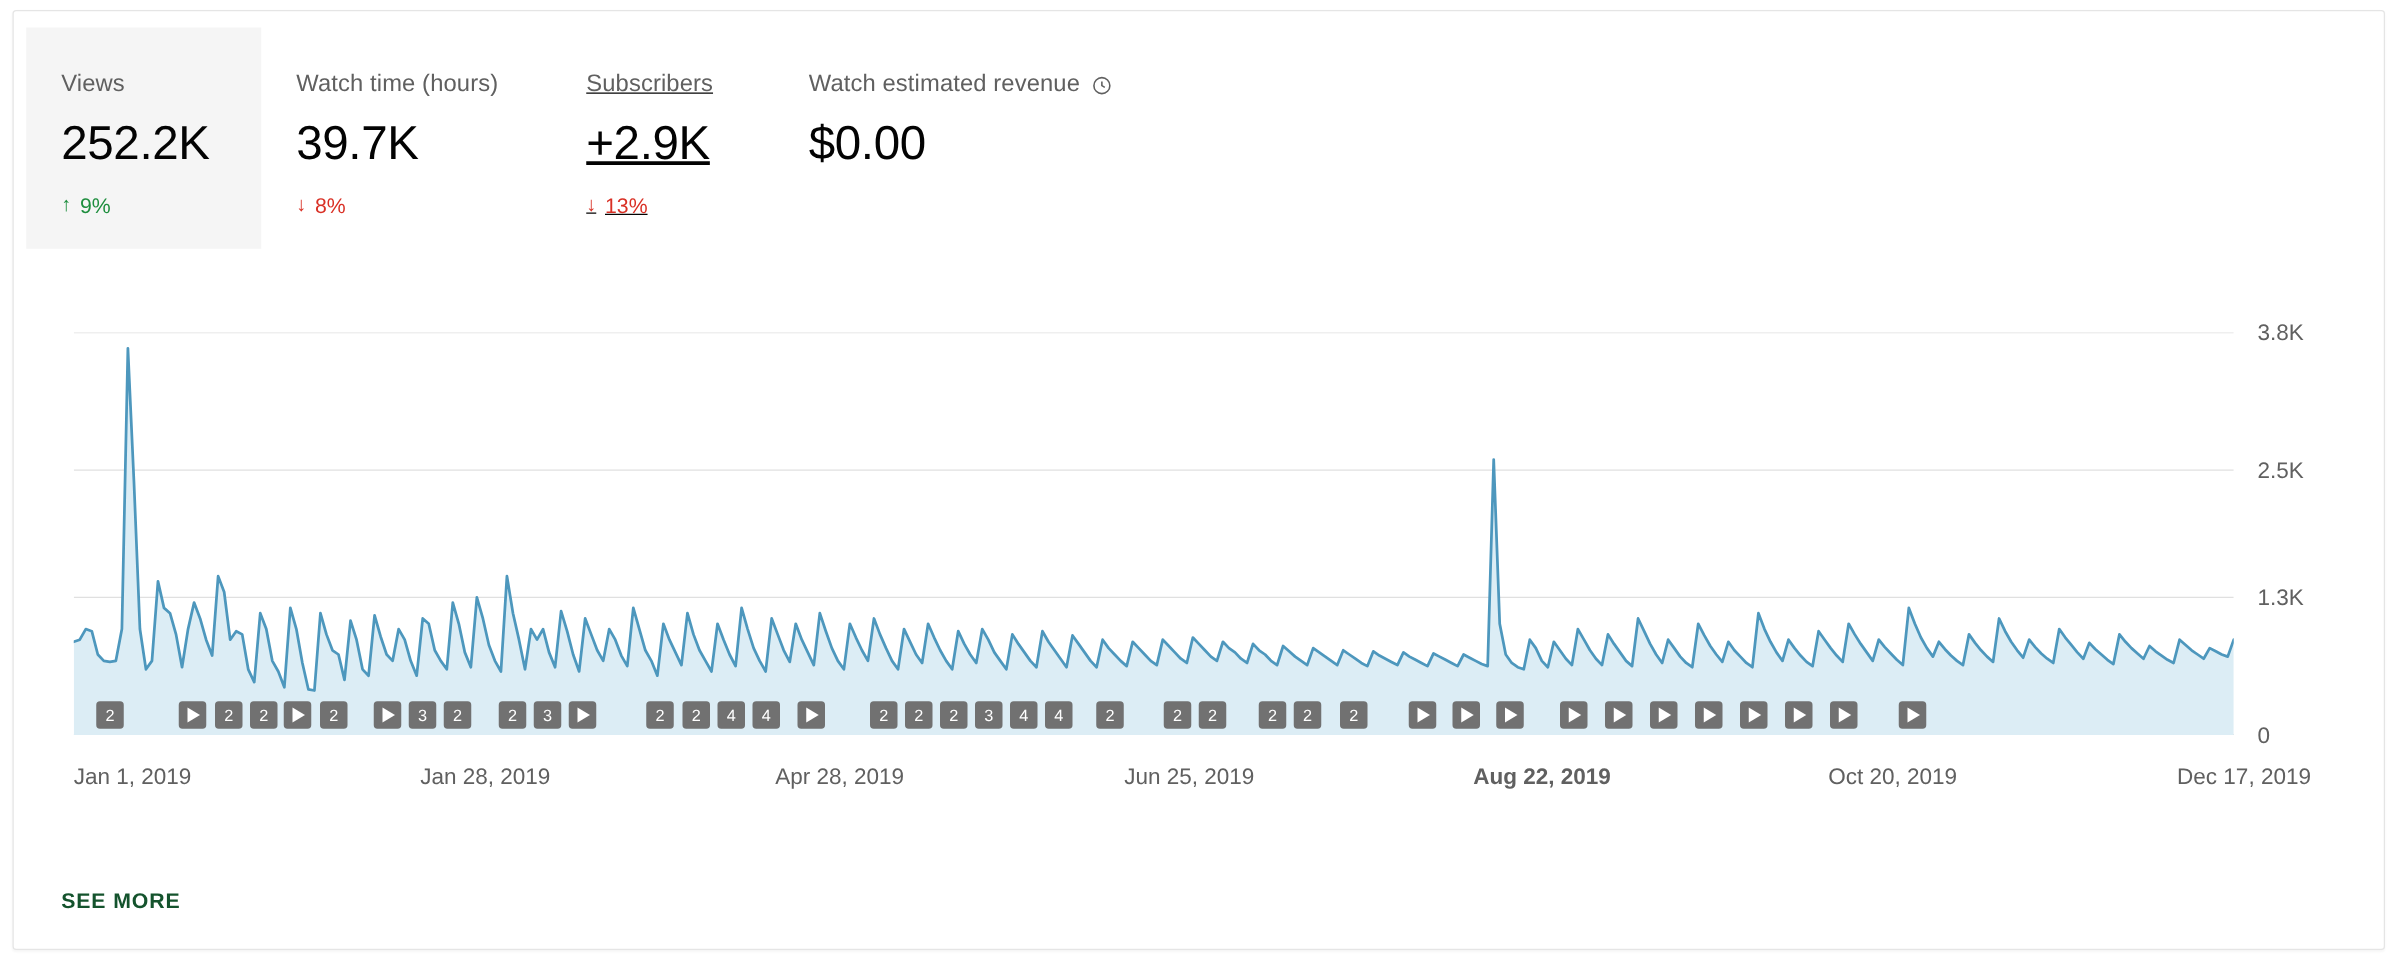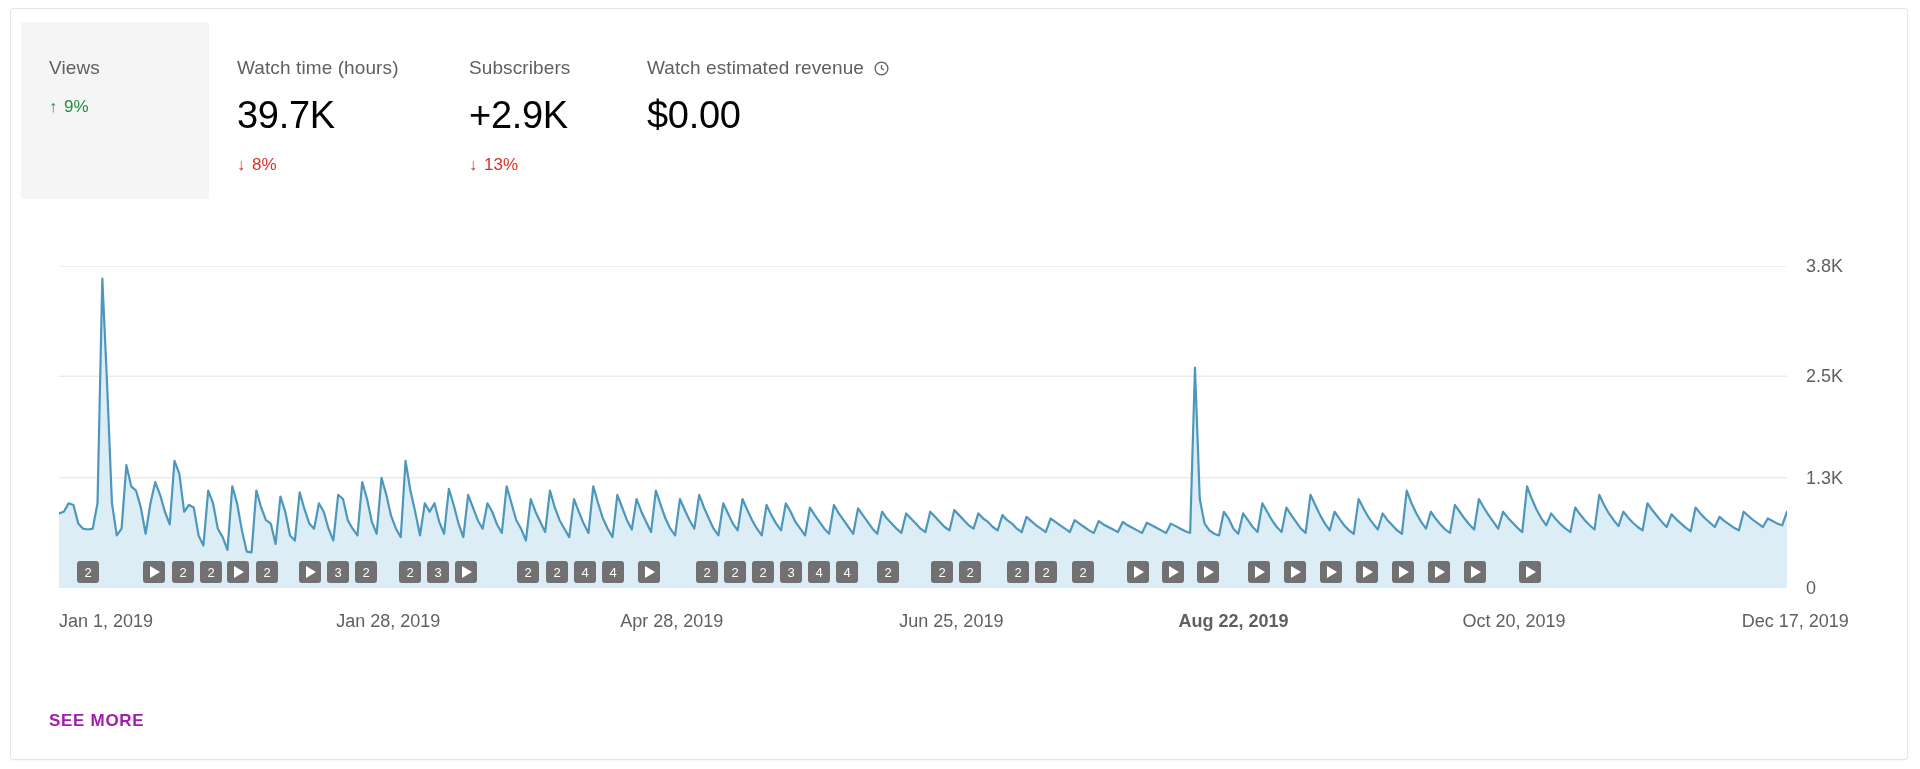--- a/index.html
+++ b/index.html
@@ -174,51 +174,52 @@
     margin-left: 2px;
   }
 
   
   .see-more {
     position: absolute;
     left: 38px;
     bottom: 28px;
     font-size: 17px;
     font-weight: 700;
-    color: #a21caf;
+    color: #14532d;
     letter-spacing: 0.7px;
     cursor: pointer;
   }
 </style>
 </head>
 <body>
 
 <div class="card">
 
   <div class="metrics">
       <div class="metric selected" style="left: 10px; width: 188px;">
         <div class="metric-label">
           <span>Views</span>
         </div>
+        <div class="metric-value">252.2K</div>
         <div class="metric-delta up">
           <span class="arrow">↑</span>
           <span>9%</span>
         </div>
       </div>
       <div class="metric" style="left: 198px; width: 232px;">
         <div class="metric-label">
           <span>Watch time (hours)</span>
         </div>
         <div class="metric-value">39.7K</div>
         <div class="metric-delta down">
           <span class="arrow">↓</span>
           <span>8%</span>
         </div>
       </div>
-      <div class="metric" style="left: 430px; width: 178px;">
+      <div class="metric" style="left: 430px; width: 178px; text-decoration: underline;">
         <div class="metric-label">
           <span>Subscribers</span>
         </div>
         <div class="metric-value">+2.9K</div>
         <div class="metric-delta down">
           <span class="arrow">↓</span>
           <span>13%</span>
         </div>
       </div>
       <div class="metric" style="left: 608px; width: 300px;">

